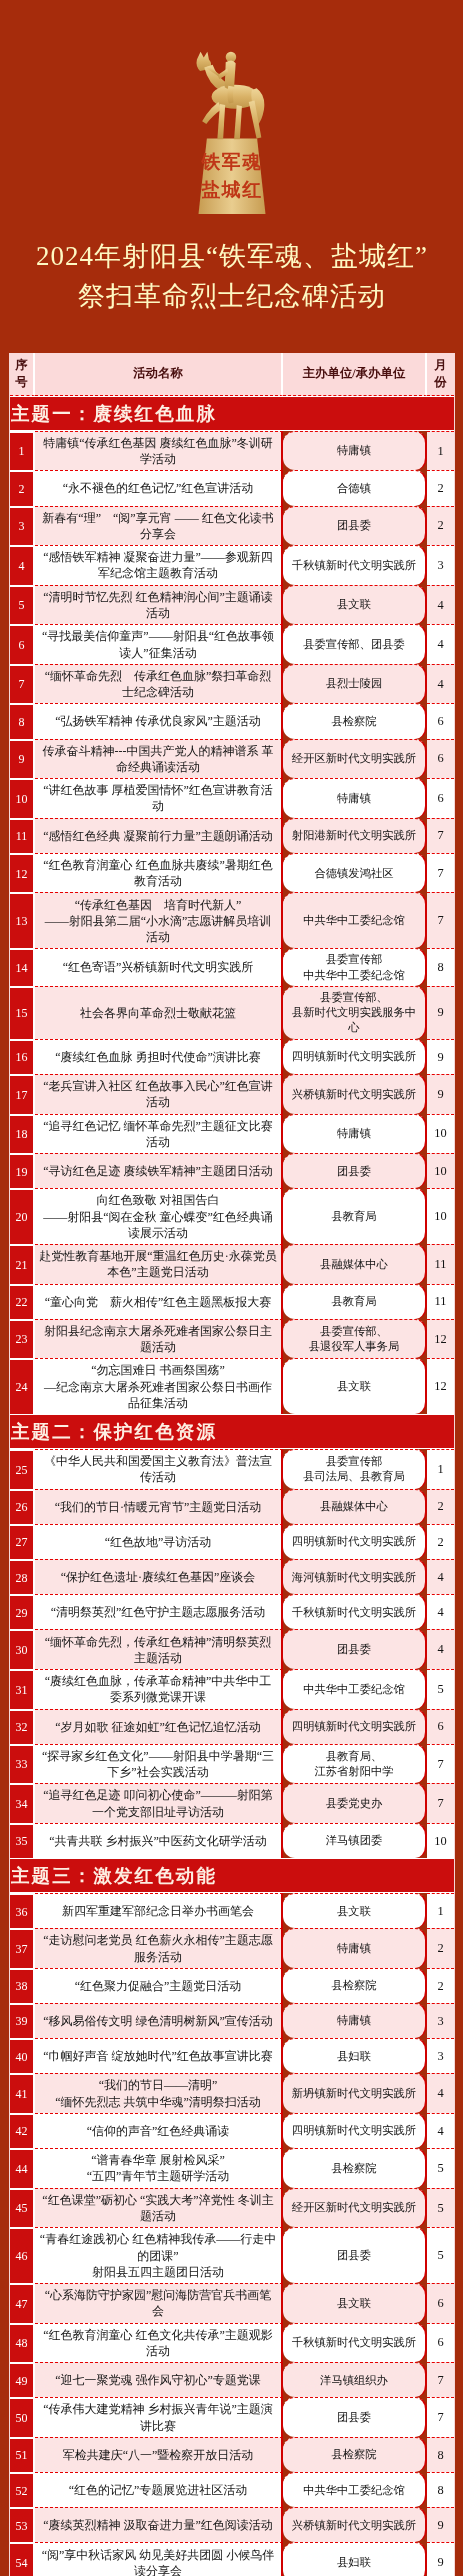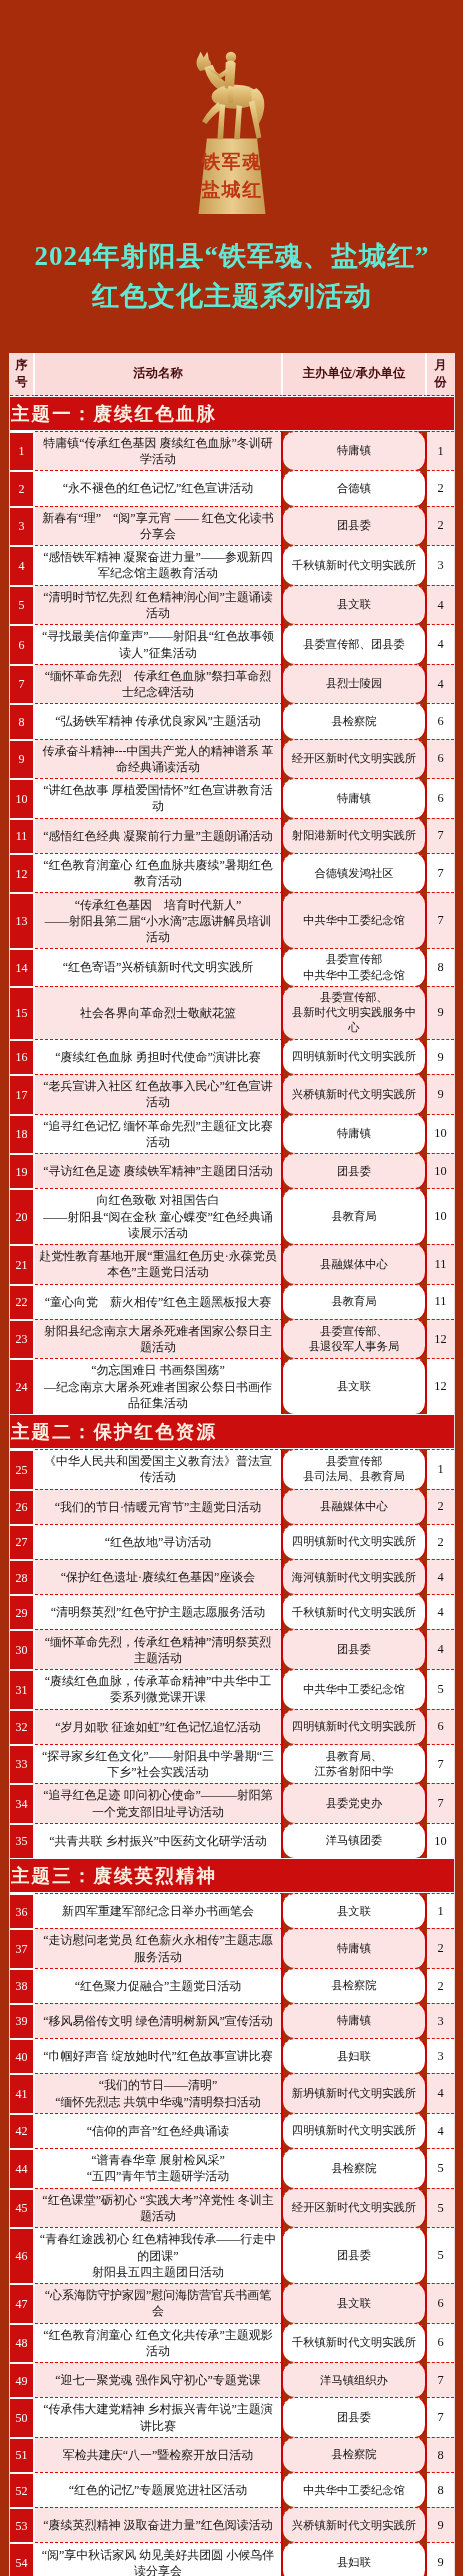--- a/index.html
+++ b/index.html
@@ -7,23 +7,23 @@
     width:464px;
     background:#a62c0c;
     font-family:"Liberation Serif","DejaVu Serif",serif;
   }
   .page{width:464px;overflow:hidden;}
   
   .hero{padding:36px 0 36px 0;text-align:center;}
   .statue-wrap{display:flex;justify-content:center;}
   .page-title{
     margin:21.6px 10.3px 0 10.3px;
-    color:#5eead4;
+    color:#fef9c3;
     font-size:27px;
-    font-weight:bold;
+    font-weight:normal;
     line-height:1.5;
     letter-spacing:1px;
   }
   
   table.activities{
     width:444px;
     margin:0 auto;
     border-collapse:separate;
     border-spacing:0;
     border-left:1.5px solid #f6d8d8;
@@ -131,21 +131,21 @@
 
           <path d="M101 62 L82 75 L86 82 L103 72 Z"></path>
           <path d="M84 77 L62 62 L64 58 L86 73 Z"></path>
 
           <path d="M103 95 Q99 115 104 129 L113 127 Q110 112 114 97 Z"></path>
         </g>
       </svg>
     </div>
     <h1 class="page-title">
       <span>2024年射阳县“铁军魂、盐城红”</span><br>
-      <span>红色文化主题系列活动</span>
+      <span>祭扫革命烈士纪念碑活动</span>
     </h1>
   </div>
 
   <table class="activities">
     <colgroup>
       <col class="w-no">
         <col class="w-name">
         <col class="w-org">
         <col class="w-month">
     </colgroup>
@@ -376,21 +376,21 @@
           <td class="c-org">县委党史办</td>
           <td class="c-month">7</td>
         </tr>
         <tr class="data-row white">
           <td class="c-no">35</td>
           <td class="c-name">“共青共联 乡村振兴”中医药文化研学活动</td>
           <td class="c-org">洋马镇团委</td>
           <td class="c-month">10</td>
         </tr>
         <tr class="section-row">
-          <td colspan="4">主题三：赓续英烈精神</td>
+          <td colspan="4">主题三：激发红色动能</td>
         </tr>
         <tr class="data-row white">
           <td class="c-no">36</td>
           <td class="c-name">新四军重建军部纪念日举办书画笔会</td>
           <td class="c-org">县文联</td>
           <td class="c-month">1</td>
         </tr>
         <tr class="data-row pink">
           <td class="c-no">37</td>
           <td class="c-name">“走访慰问老党员 红色薪火永相传”主题志愿服务活动</td>

